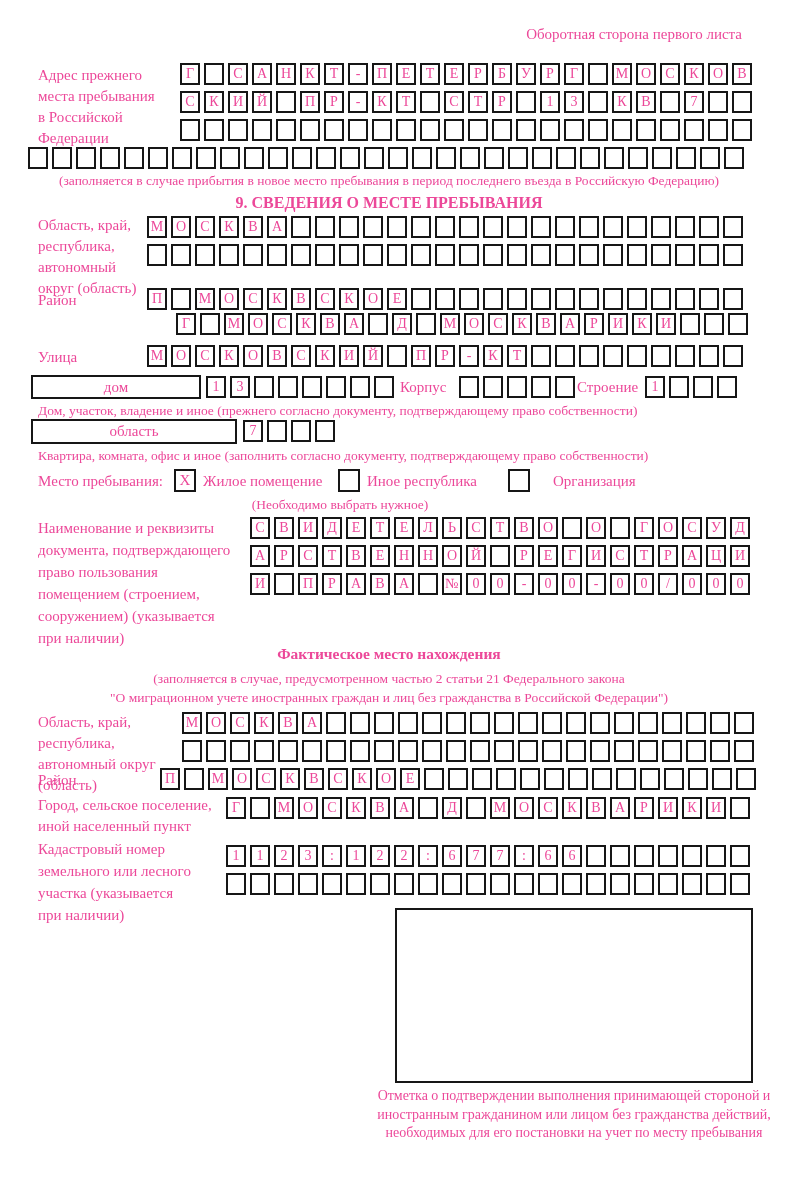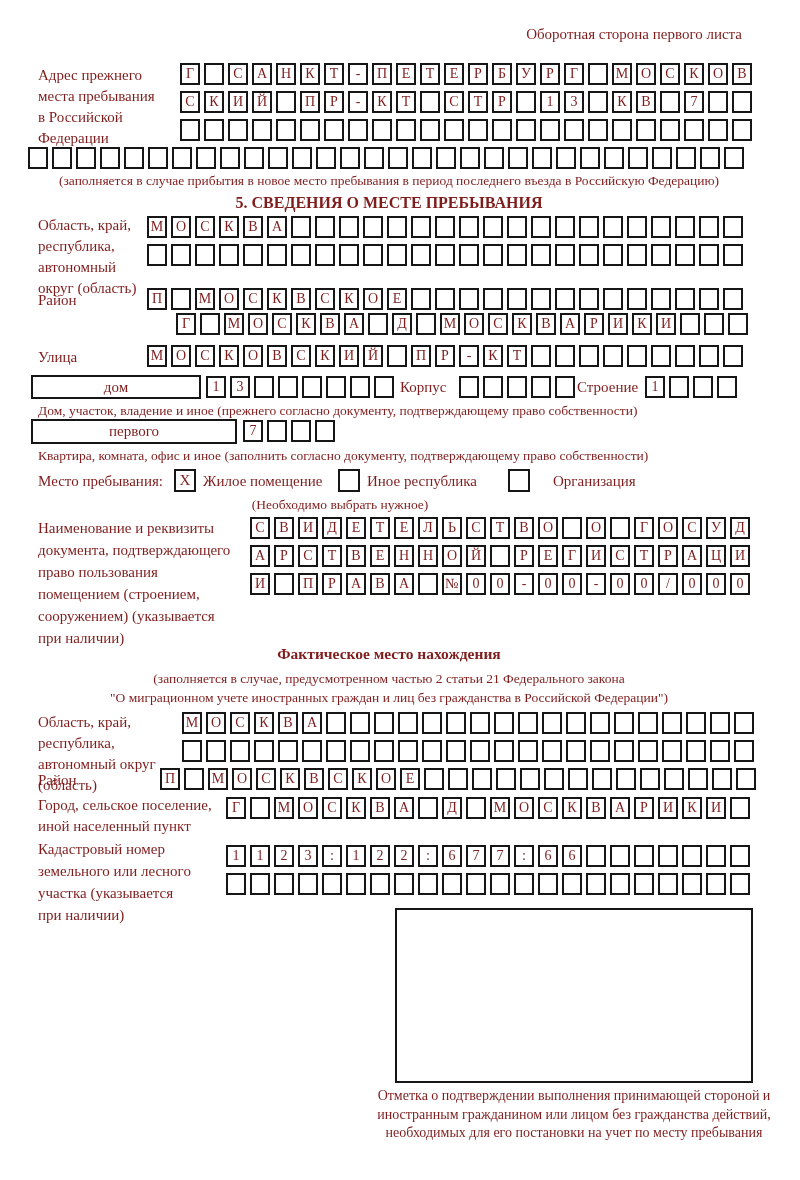--- a/index.html
+++ b/index.html
@@ -1,17 +1,17 @@
 <!DOCTYPE html>
 <html><head>
 <meta charset="utf-8">
 <style>
   html,body{margin:0;padding:0;background:#ffffff;}
   .page{position:relative;width:800px;height:1180px;background:#ffffff;
-        font-family:"Liberation Serif","DejaVu Serif",serif;color:#7f1d1d;overflow:hidden;}
+        font-family:"Liberation Serif","DejaVu Serif",serif;color:#ec4899;overflow:hidden;}
   .abs{position:absolute;}
   .lbl{font-size:15px;line-height:21px;}
   .note{font-size:13.5px;line-height:17px;}
   .center{text-align:center;width:778px;left:0;}
   .title{font-weight:bold;font-size:16px;}
   .cellrow{display:flex;gap:4px;}
   .cell{display:inline-block;width:16px;height:18px;border:2px solid #161616;
         font-size:14px;line-height:18px;text-align:center;background:#fff;flex:0 0 auto;}
   .cbox{display:inline-block;width:18px;height:19px;border:2px solid #161616;
         font-size:15px;line-height:19px;text-align:center;background:#fff;}
@@ -132,21 +132,21 @@
       <span class="cell"></span>
       <span class="cell"></span>
       <span class="cell"></span>
       <span class="cell"></span>
       <span class="cell"></span>
       <span class="cell"></span>
       <span class="cell"></span>
     </div>
   <div class="abs note center" style="top:172px;">(заполняется в случае прибытия в новое место пребывания в период последнего въезда в Российскую Федерацию)</div>
 
-  <div class="abs title center" style="top:194px;">5. СВЕДЕНИЯ О МЕСТЕ ПРЕБЫВАНИЯ</div>
+  <div class="abs title center" style="top:194px;">9. СВЕДЕНИЯ О МЕСТЕ ПРЕБЫВАНИЯ</div>
 
   <div class="abs lbl" style="left:38px;top:215px;width:108px;">Область, край, республика, автономный округ (область)</div>
   <div class="abs cellrow" style="left:147px;top:216px;">
       <span class="cell">М</span>
       <span class="cell">О</span>
       <span class="cell">С</span>
       <span class="cell">К</span>
       <span class="cell">В</span>
       <span class="cell">А</span>
       <span class="cell"></span>
@@ -303,21 +303,21 @@
     </div>
   <div class="abs lbl" style="left:577px;top:377px;">Строение</div>
   <div class="abs cellrow" style="left:645px;top:376px;">
       <span class="cell">1</span>
       <span class="cell"></span>
       <span class="cell"></span>
       <span class="cell"></span>
     </div>
   <div class="abs note" style="left:38px;top:402px;">Дом, участок, владение и иное (прежнего согласно документу, подтверждающему право собственности)</div>
 
-  <div class="abs fieldbox" style="left:31px;top:419px;width:202px;height:21px;line-height:21px;">первого</div>
+  <div class="abs fieldbox" style="left:31px;top:419px;width:202px;height:21px;line-height:21px;">область</div>
   <div class="abs cellrow" style="left:243px;top:420px;">
       <span class="cell">7</span>
       <span class="cell"></span>
       <span class="cell"></span>
       <span class="cell"></span>
     </div>
   <div class="abs note" style="left:38px;top:447px;">Квартира, комната, офис и иное (заполнить согласно документу, подтверждающему право собственности)</div>
 
   <div class="abs lbl" style="left:38px;top:471px;">Место пребывания:</div>
   <span class="abs cbox" style="left:174px;top:469px;">X</span>

